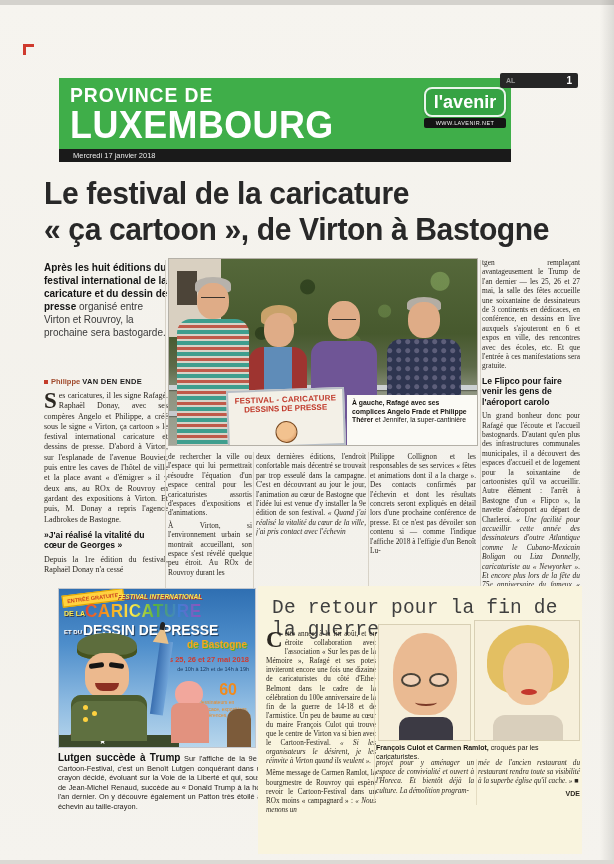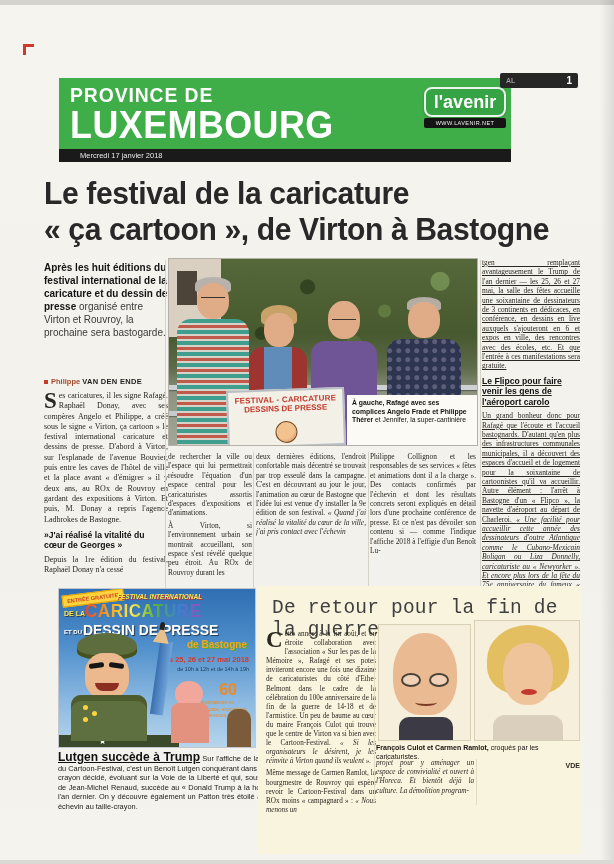--- a/index.html
+++ b/index.html
@@ -18,21 +18,21 @@
   
   .banner { position:absolute; left:59px; top:78px; width:452px; height:71px; background:#3fae49; }
   .kicker { position:absolute; left:11px; top:5px; color:#fff; font-weight:bold; font-size:21px; letter-spacing:1px; transform:scaleX(.92); transform-origin:left; }
   .title  { position:absolute; left:11px; top:25px; color:#fff; font-weight:bold; font-size:39px; letter-spacing:.5px; transform:scaleX(.92); transform-origin:left; }
   .logo { position:absolute; left:424px; top:87px; width:82px; }
   .logo-box { height:30px; background:#36a344; border:2px solid #eaf6eb; border-radius:8px; color:#fff; font-weight:bold; font-size:18px; text-align:center; line-height:26px; box-shadow:0 1px 2px rgba(0,0,0,.25); }
   .logo-url { margin-top:1px; height:10px; background:#141414; border-radius:2px; color:#f2f2f2; font-size:5.5px; letter-spacing:.4px; text-align:center; line-height:10px; }
   .pagebadge { position:absolute; left:500px; top:73px; width:78px; height:15px; background:#262626; border-radius:2px; display:flex; align-items:center; justify-content:space-between; padding:0 6px; }
   .pagebadge .ed { color:#9a9a9a; font-size:7px; font-weight:bold; }
   .pagebadge .pg { color:#fff; font-size:10px; font-weight:bold; }
-  .datebar { position:absolute; left:59px; top:149px; width:452px; height:13px; background:#1a1a1a; color:#e8e8e8; font-size:7.5px; line-height:13px; padding-left:21px; }
+  .datebar { position:absolute; left:59px; top:149px; width:452px; height:13px; background:#1a1a1a; color:#e8e8e8; font-size:7.5px; line-height:13px; padding-left:14px; }
 
   
   .headline { position:absolute; left:44px; top:176px; width:542px; color:#282828; font-weight:bold; font-size:31px; line-height:36px; letter-spacing:-.4px; transform:scaleX(.97); transform-origin:left; }
 
   
   .lead { position:absolute; left:44px; top:261px; width:124px; font-size:10px; line-height:13px; color:#3a3a3a; }
   .lead b { color:#141414; }
   .byline { position:absolute; left:44px; top:377px; width:124px; font-size:7.5px; color:#1c1c1c; }
   .byline .dot { display:inline-block; width:4px; height:4px; background:#c43c2a; margin-right:3px; }
   .byline .first { color:#a04a2c; font-weight:bold; }
@@ -41,21 +41,21 @@
   .bodytext { text-align:justify; color:#2b2721; }
   .col1 { position:absolute; left:44px; top:391px; width:124px; font-size:8px; line-height:10.3px; }
   .dropcap::first-letter { float:left; font-size:23px; line-height:19px; padding-right:2px; font-weight:bold; color:#2b2721; }
   .subhead { font-family:"Liberation Sans", sans-serif; font-weight:bold; font-size:8.6px; line-height:10.4px; color:#111; margin:5px 0 4px; text-align:left; }
   .gap { margin-top:3px; }
 
   .ncol { position:absolute; font-size:7.4px; line-height:9.4px; }
   .col2 { left:168px; top:452px; width:84px;  height:138px; overflow:hidden; }
   .col3 { left:256px; top:452px; width:110px; height:138px; overflow:hidden; }
   .col4 { left:370px; top:452px; width:106px; height:138px; overflow:hidden; }
-  .col5 { left:482px; top:258px; width:98px;  height:352px; overflow:hidden;text-decoration:underline; }
+  .col5 { left:482px; top:258px; width:98px;  height:352px; overflow:hidden; }
   .q { font-style:italic; }
 
   .vsep { position:absolute; width:1px; background:#d7d2c7; }
 
   
   .photo { position:absolute; left:168px; top:258px; width:310px; height:188px; border:1px solid #b4b0a7; overflow:hidden;
     background:linear-gradient(180deg,#55683a 0%,#47592e 40%,#5d6a49 58%,#8d937f 72%,#a3a79a 100%); }
   .photo .mottle { position:absolute; inset:0;
     background:
      radial-gradient(circle at 15% 25%, rgba(122,156,84,.5) 0 6px, transparent 7px),
@@ -108,21 +108,21 @@
   .p-pencillead { position:absolute; left:101px; top:33px; width:5px; height:8px; background:#222; border-radius:50% 50% 0 0; transform:rotate(8deg); }
   .p-pink-head { position:absolute; left:116px; top:92px; width:28px; height:26px; background:#f2a79c; border-radius:48%; }
   .p-pink-body { position:absolute; left:112px; top:114px; width:38px; height:40px; background:#e2927f; border-radius:8px 8px 0 0; }
   .p-bust { position:absolute; left:168px; top:120px; width:24px; height:38px; background:#7c5b3a; border-radius:10px 10px 0 0; }
   .p-tank { position:absolute; left:0; top:146px; width:120px; height:14px; background:#3c4a2c; }
   .p-star { position:absolute; left:40px; top:148px; color:#fff; font-size:8px; line-height:10px; }
   .p-cone { position:absolute; left:8px; top:128px; width:0; height:0; border-left:11px solid transparent; border-right:11px solid transparent; border-bottom:26px solid #d8392b; }
 
   
   .postercap { position:absolute; left:58px; top:753px; width:236px; font-size:7.4px; line-height:9.6px; text-align:justify; color:#23201b; }
-  .postercap .lead-in { font-weight:bold; font-size:12px; color:#111;text-decoration:underline; }
+  .postercap .lead-in { font-weight:bold; font-size:10px; color:#111; }
 
   
   .panel2 { position:absolute; left:258px; top:586px; width:324px; height:268px; background:#f9f4de; }
   .headline2 { position:absolute; left:272px; top:597px; width:300px; font-size:19.5px; color:#3f3f3f; letter-spacing:.2px;font-family:Liberation Mono, monospace; }
   .a2col1 { position:absolute; left:266px; top:630px; width:110px; font-size:7.2px; line-height:9.1px; }
   .carica-box { position:absolute; border:1px solid #d8cfb4; background:#f6efdb; overflow:hidden; }
   .culot { left:378px; top:624px; width:93px; height:117px; }
   .ramlot { left:474px; top:620px; width:106px; height:121px; }
   .c-head { position:absolute; left:14px; top:8px; width:64px; height:82px; background:#eaba92; border-radius:48% 48% 42% 42%; }
   .c-glass { position:absolute; width:20px; height:14px; border:2px solid #4a4338; border-radius:50%; background:rgba(255,255,255,.35); }
@@ -292,18 +292,19 @@
     <div class="r-lips"></div>
     <div class="r-body"></div>
   </div>
 
   <div class="caption2"><b>François Culot et Carmen Ramlot,</b><span> croqués par les caricaturistes.</span></div>
 
   <div class="a2colB serif bodytext">
     <p>projet pour y aménager un espace de convivialité et ouvert à l'Horeca. Et bientôt déjà la culture. La démolition program-</p>
   </div>
   <div class="a2colC serif bodytext">
+    <p>mée de l'ancien restaurant du restaurant rendra toute sa visibilité à la superbe église qu'il cache. » ■</p>
     <div class="sig">VDE</div>
   </div>
 
   <div class="vsep" style="left:374px;top:632px;height:170px;background:#e4dcc2;"></div>
   <div class="vsep" style="left:476px;top:759px;height:46px;background:#e4dcc2;"></div>
 </div>
 
 </body></html>

